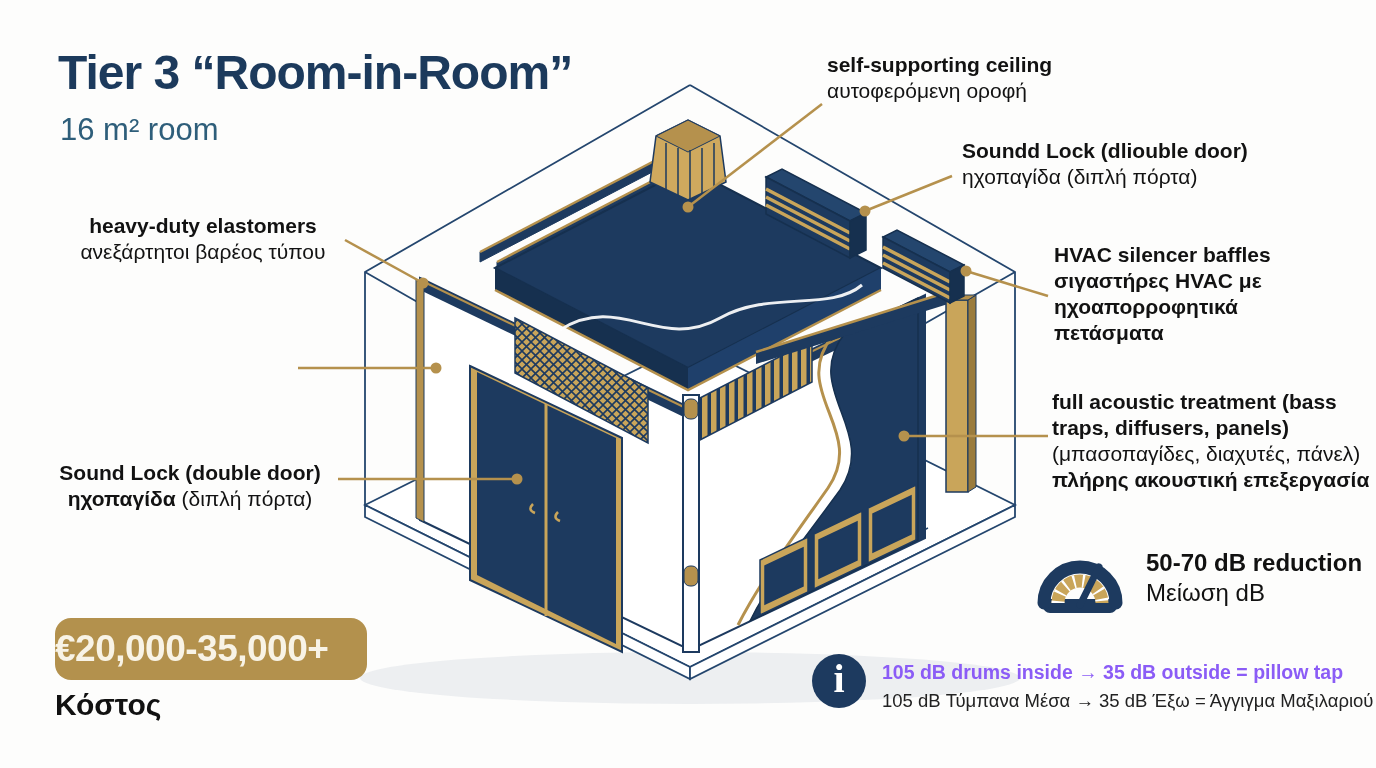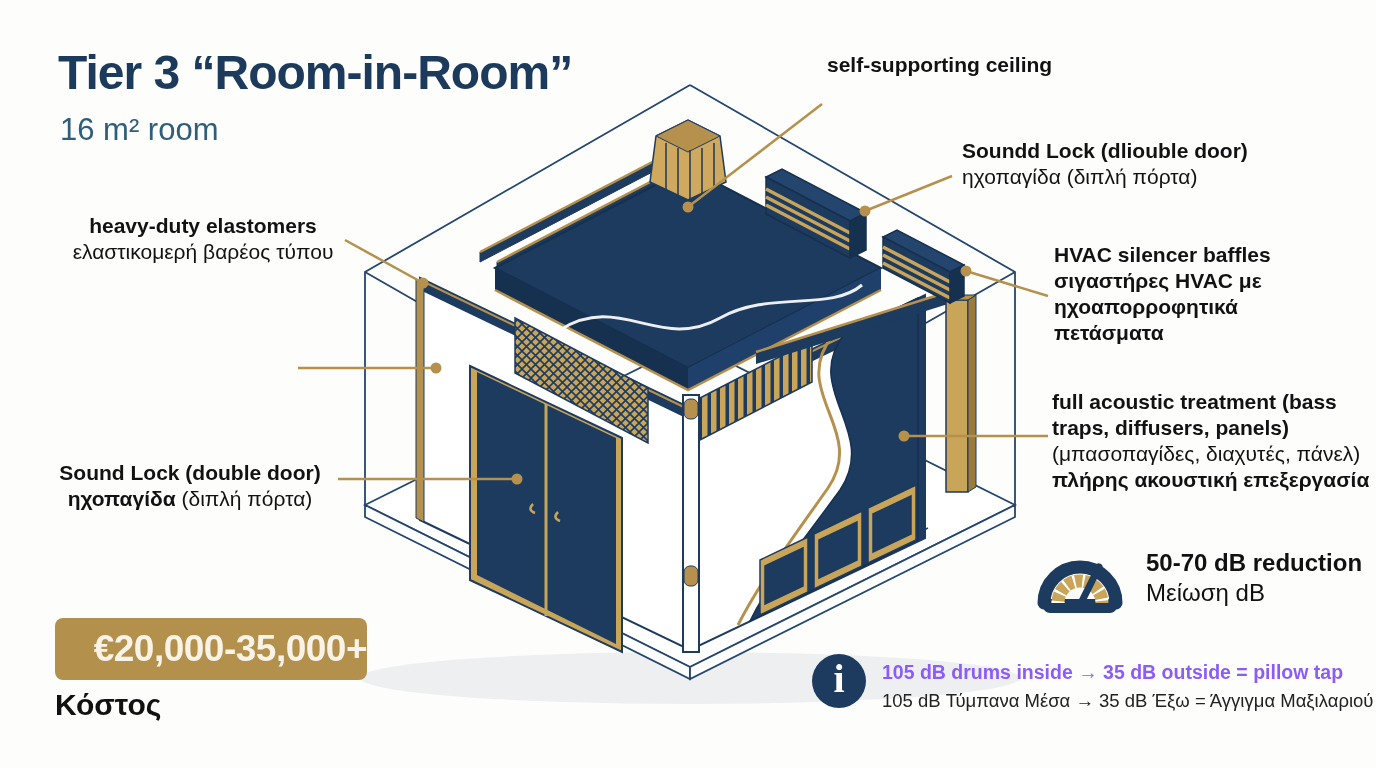--- a/index.html
+++ b/index.html
@@ -25,22 +25,22 @@
   #label-elastomers{left:62px;top:213px;width:282px;}
   #label-walls{left:57px;top:338px;width:270px;}
   #label-soundlock-left{left:40px;top:460px;width:300px;}
   #label-acoustic{left:1052px;top:389px;width:324px;}
   
   #gauge{left:1030px;top:537px;}
   #reduction-text{left:1146px;top:548px;font-size:24px;line-height:30px;}
   #reduction-text .en{font-weight:700;display:block;}
   #reduction-text .el{font-weight:400;display:block;}
   
-  #cost-badge{left:55px;top:618px;width:312px;height:62px;background:#b3914d;border-radius:8px;
-    display:flex;align-items:center;justify-content:flex-end;}
+  #cost-badge{left:55px;top:618px;width:312px;height:62px;background:#b3914d;border-radius:16px;
+    display:flex;align-items:center;justify-content:flex-start;}
   #cost-badge span{font-size:37px;font-weight:700;color:#f8f3e6;letter-spacing:-.5px;}
   #cost-label{left:55px;top:688px;width:312px;font-size:30px;font-weight:700;color:#111;}
   
   #info-icon{left:812px;top:654px;width:54px;height:54px;border-radius:50%;background:#1d3a5f;
     display:flex;align-items:center;justify-content:center;}
   #info-icon span{color:#fff;font-family:"Liberation Serif",serif;font-weight:700;font-size:40px;line-height:1;transform:translateY(-2px);}
   #info-line1{left:882px;top:661px;font-size:19.5px;font-weight:700;color:#8b5cf6;}
   #info-line2{left:882px;top:690px;font-size:18.5px;font-weight:400;color:#222;}
   svg{display:block;}
 </style>
@@ -184,35 +184,36 @@
       <path d="M1048 436 L904 436"></path>
         <circle cx="904" cy="436" r="5.5" fill="#b5914d" stroke="none"></circle>
     </g>
   </svg>
 
   <div class="abs title">Tier 3 “Room-in-Room”</div>
   <div class="abs subtitle">16 m² room</div>
 
   <div class="abs lbl" id="label-ceiling">
     <span class="en">self-supporting ceiling</span>
+    <span class="el">αυτοφερόμενη οροφή</span>
   </div>
 
   <div class="abs lbl" id="label-soundlock-top">
     <span class="en">Soundd Lock (dliouble door)</span>
     <span class="el">ηχοπαγίδα (διπλή πόρτα)</span>
   </div>
 
   <div class="abs lbl" id="label-hvac">
     <span class="en">HVAC silencer baffles</span>
     <span class="el">σιγαστήρες HVAC με ηχοαπορροφητικά πετάσματα</span>
   </div>
 
   <div class="abs lbl center" id="label-elastomers">
     <span class="en">heavy-duty elastomers</span>
-    <span class="el">ελαστικομερή βαρέος τύπου</span>
+    <span class="el">ανεξάρτητοι βαρέος τύπου</span>
   </div>
 
 
   <div class="abs lbl center" id="label-soundlock-left">
     <span class="en">Sound Lock (double door)</span>
     <span class="el"><span class="el-b">ηχοπαγίδα</span><span> (διπλή πόρτα)</span></span>
   </div>
 
   <div class="abs lbl" id="label-acoustic">
     <span class="en">full acoustic treatment (bass traps, diffusers, panels)</span>

